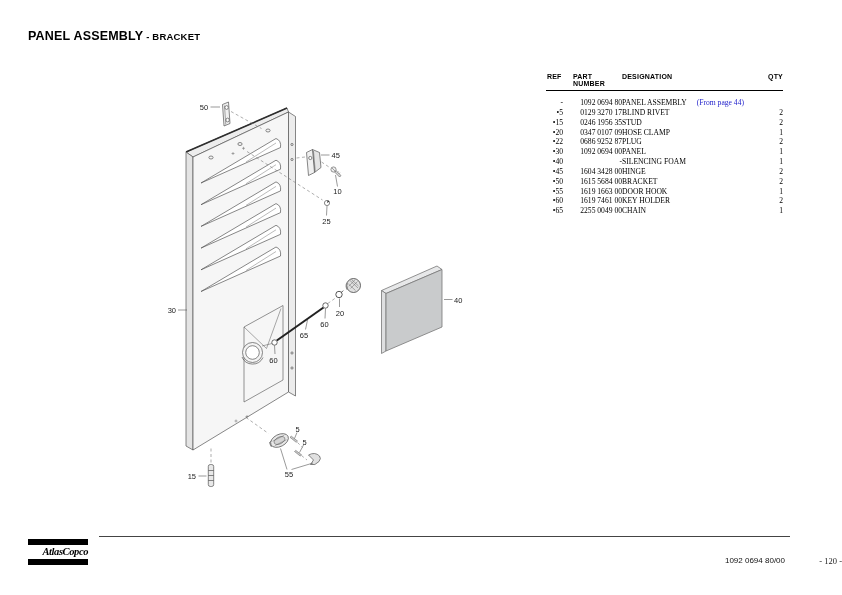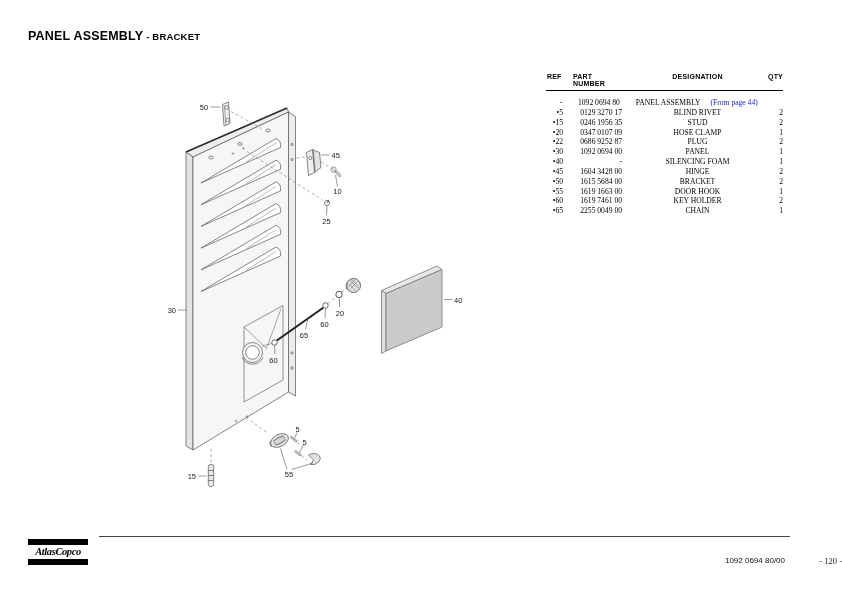--- a/index.html
+++ b/index.html
@@ -13,35 +13,35 @@
   .parts-table{position:absolute;left:546px;top:73px;width:237px;}
   .pt-header{display:flex;font-size:7px;font-weight:bold;
              border-bottom:1.2px solid #000;padding-bottom:3px;letter-spacing:.2px;}
   .pt-rows{margin-top:7px;}
   .pt-row{display:flex;font-family:"Liberation Serif",serif;font-size:7.6px;
           line-height:9.85px;height:9.85px;white-space:nowrap;}
   .c-ref{width:17px;text-align:right;}
   .c-ref-h{width:17px;text-align:left;padding-left:1px;box-sizing:border-box;}
   .c-part{width:59px;text-align:right;}
   .c-part-h{width:59px;text-align:left;padding-left:10px;box-sizing:border-box;}
-  .c-des{flex:1;text-align:center;padding-left:16px;box-sizing:border-box;}
+  .c-des{flex:1;text-align:left;box-sizing:border-box;}
   .c-qty{width:26px;text-align:right;}
   .c-qty-h{width:26px;text-align:right;}
   .note-link{margin-left:10px;cursor:pointer;}
   
   .diagram{position:absolute;left:150px;top:90px;}
   
   .footer-rule{position:absolute;left:99px;top:536px;width:691px;border-top:1px solid #444;}
   .page-num{position:absolute;left:0;top:556px;width:842px;text-align:right;
             font-family:"Liberation Serif",serif;font-size:8.5px;color:#222;}
   .doc-num{position:absolute;right:57px;top:556px;font-size:8px;color:#111;}
   .logo{position:absolute;left:28px;top:539px;width:60px;}
   .logo-bar{height:6px;background:#000;}
   .logo-text{font-family:"Liberation Serif",serif;font-style:italic;font-weight:bold;
-             font-size:10.5px;letter-spacing:-.4px;line-height:12px;text-align:center;
+             font-size:10.5px;letter-spacing:-.4px;line-height:12px;text-align:right;
              padding:1px 0 1px 0;white-space:nowrap;}
 </style>
 </head>
 <body>
 
 <div class="title-wrap">
   <span class="title-main">PANEL ASSEMBLY</span><span class="title-sub"> - BRACKET</span>
 </div>
 
 <div class="parts-table">

